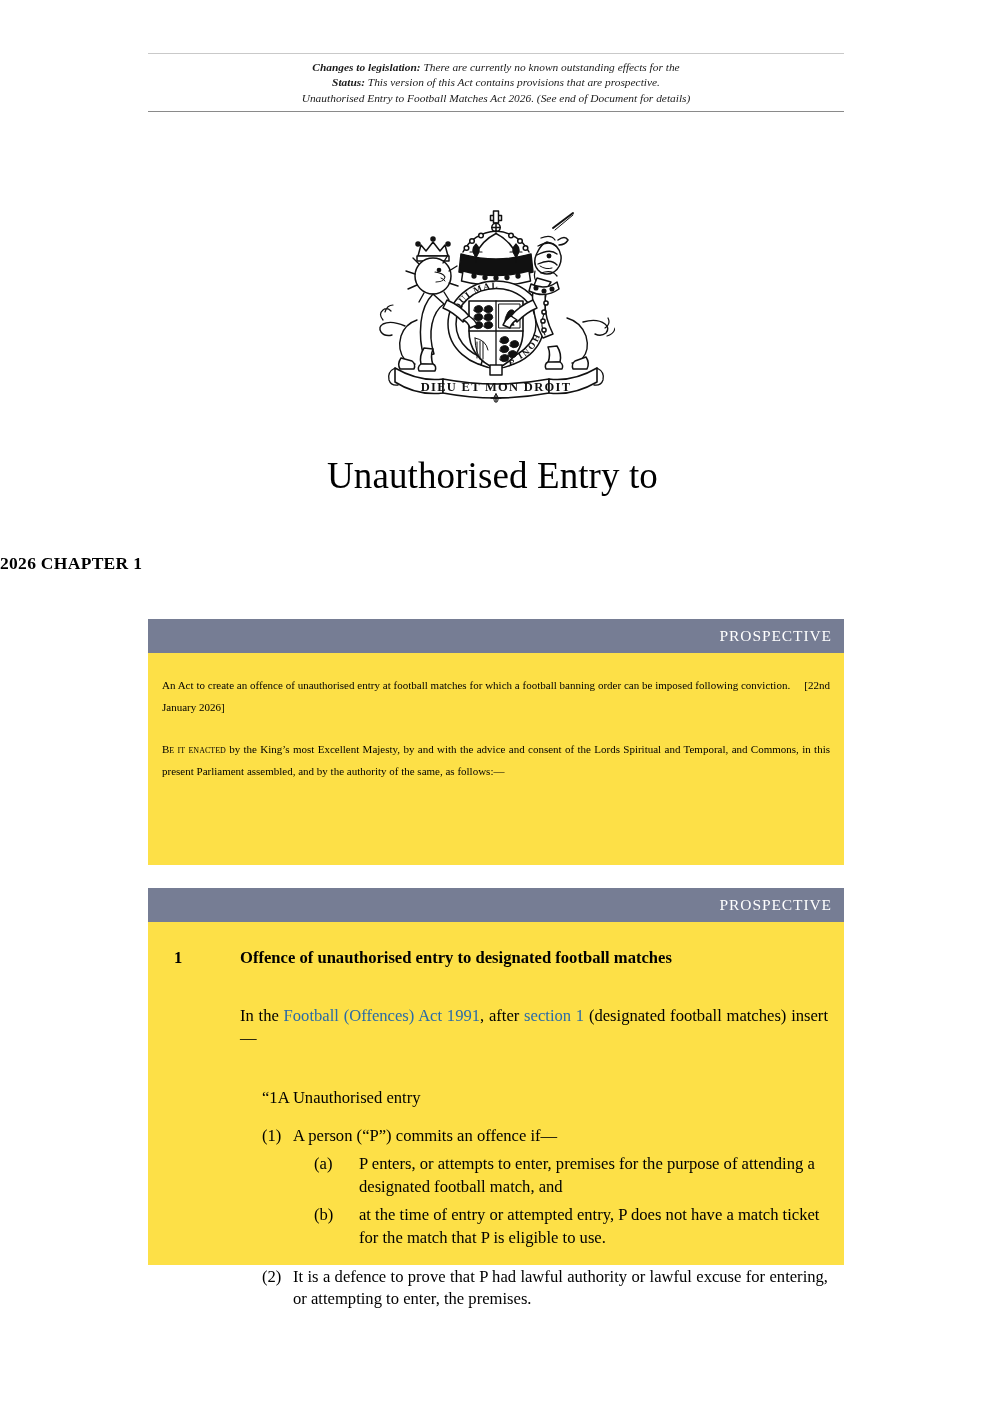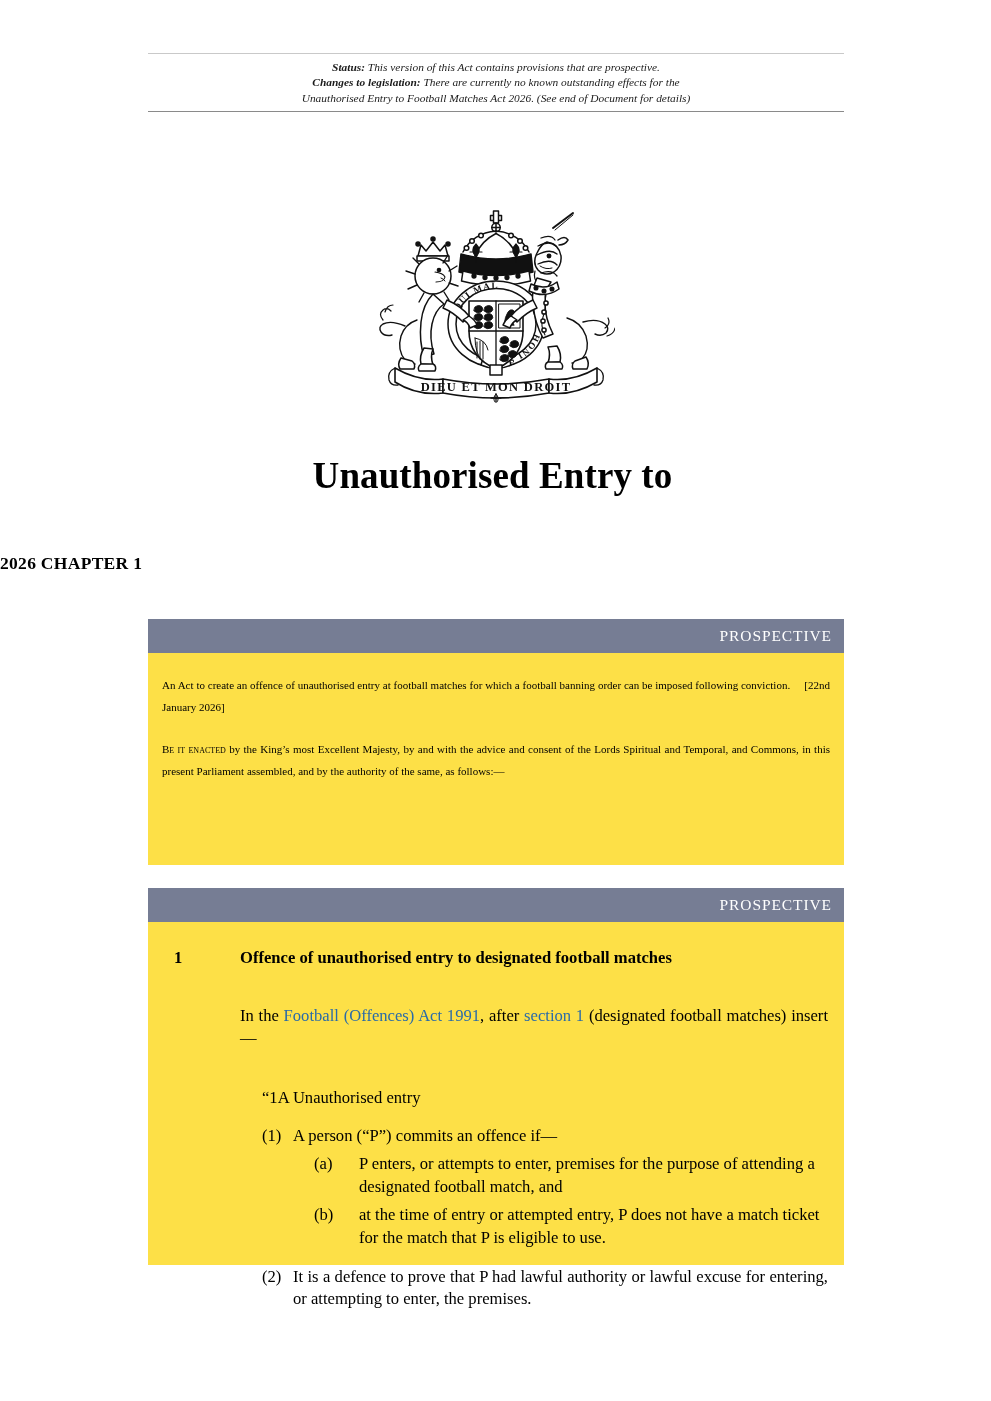--- a/index.html
+++ b/index.html
@@ -56,21 +56,21 @@
 
   
   .act-title {
     position: absolute;
     left: 0;
     top: 427px;
     width: 985px;
     text-align: center;
     font-size: 37px;
     line-height: 47px;
-    font-weight: bold;
+    font-weight: normal;
     letter-spacing: 0.1px;
   }
   .act-title .t-line { display: block; }
 
   .chapter {
     position: absolute;
     left: 0;
     top: 553px;
     width: 991px;
     text-align: left;
@@ -197,22 +197,22 @@
     margin-right: 2px;
     text-align: left;
   }
 </style>
 </head>
 <body>
 
 <div class="page">
 
   <div class="doc-header">
+    <span class="hline"><span class="lbl">Changes to legislation:</span><span> There are currently no known outstanding effects for the</span></span>
     <span class="hline"><span class="lbl">Status:</span><span> This version of this Act contains provisions that are prospective.</span></span>
-    <span class="hline"><span class="lbl">Changes to legislation:</span><span> There are currently no known outstanding effects for the</span></span>
     <span class="hline">Unauthorised Entry to Football Matches Act 2026. (See end of Document for details)</span>
   </div>
 
   <div class="crest-wrap">
     <span class="crest">
       <svg width="238" height="196" viewBox="0 0 238 196" xmlns="http://www.w3.org/2000/svg">
         <g fill="none" stroke="#111111" stroke-width="1.5" stroke-linejoin="round" stroke-linecap="round">
 
           <g>
 

